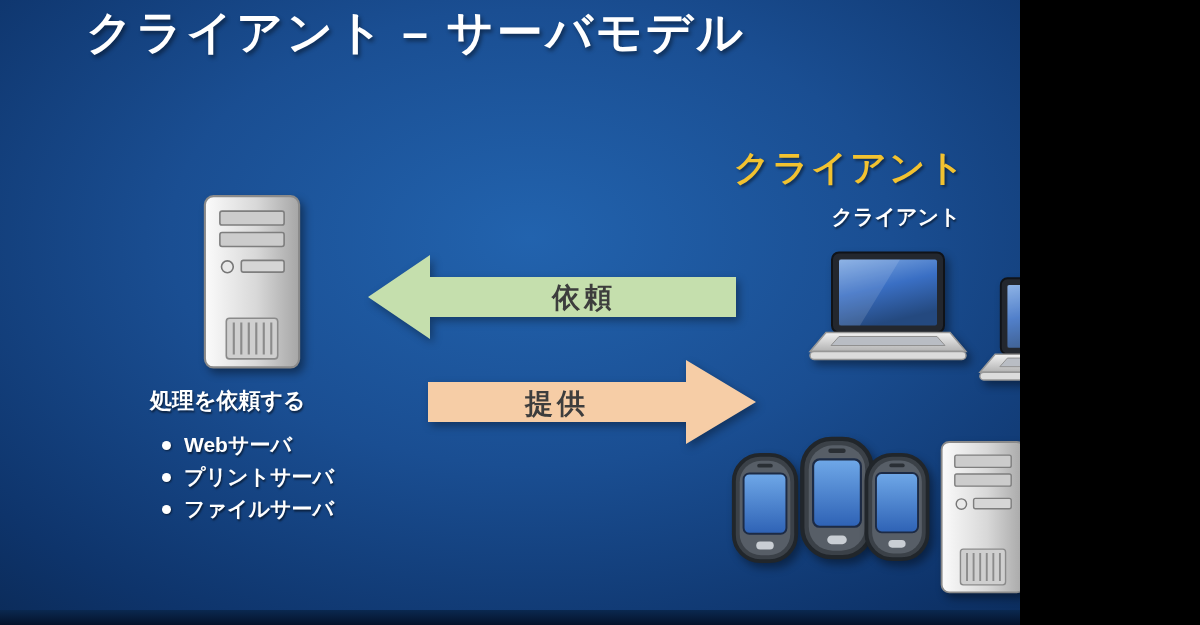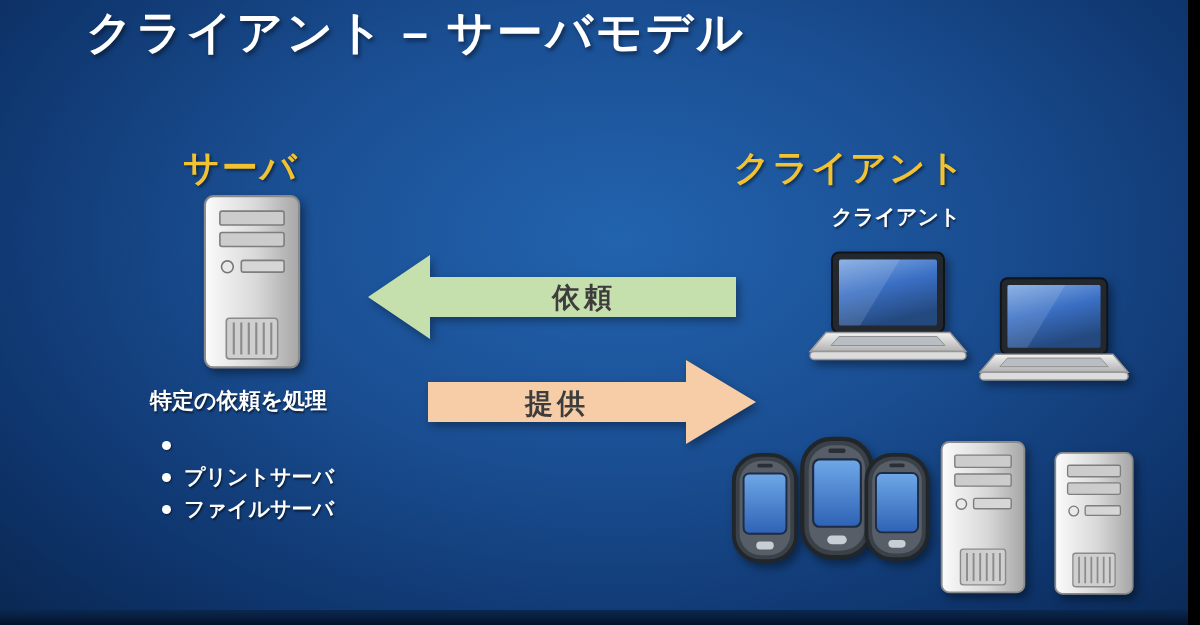--- a/index.html
+++ b/index.html
@@ -1,20 +1,20 @@
 <!DOCTYPE html>
 <html><head>
 <meta charset="utf-8">
 <style>
   * { margin:0; padding:0; box-sizing:border-box; }
   html,body { background:#000; }
   body { font-family:"Liberation Sans","DejaVu Sans",sans-serif; }
 
   .slide {
-    position:relative; width:1188px; height:625px; overflow:hidden;
+    position:relative; width:1020px; height:625px; overflow:hidden;
     background:#0d3266;
     background-image:radial-gradient(ellipse 950px 600px at 52% 38%,
       #2263ae 0%, #1a4e92 38%, #0e346b 72%, #082145 100%);
   }
 
   .slide-title {
     position:absolute; left:86px; top:2px;
     font-size:46px; font-weight:800; letter-spacing:3px; color:#ffffff;
     text-shadow:2px 3px 4px rgba(0,0,0,.45); white-space:nowrap;
   }
@@ -124,31 +124,31 @@
         <rect x="9" y="9" width="52" height="97" rx="22" fill="#575e67"></rect>
         <rect x="13" y="22" width="44" height="62" rx="6" fill="url(#phoneScreen)" stroke="#1d2b45" stroke-width="2"></rect>
         <rect x="27" y="12" width="16" height="4" rx="2" fill="#2a2f35"></rect>
         <rect x="26" y="92" width="18" height="8" rx="4" fill="#c9ced4"></rect>
       </symbol>
     </defs>
   </svg>
 
   <h1 class="slide-title">クライアント – サーバモデル</h1>
 
-  <div class="gold-heading server-heading">サーバ</div>
 
   <svg class="icon server-main" viewBox="0 0 100 170">
     <use href="#server-tower"></use>
   </svg>
 
-  <div class="caption server-caption">特定の依頼を処理</div>
+  <div class="caption server-caption">処理を依頼する</div>
 
   <ul class="server-list">
     <li>
       <span class="dot"></span>
+      <span>Webサーバ</span>
     </li>
     <li>
       <span class="dot"></span>
       <span>プリントサーバ</span>
     </li>
     <li>
       <span class="dot"></span>
       <span>ファイルサーバ</span>
     </li>
   </ul>

